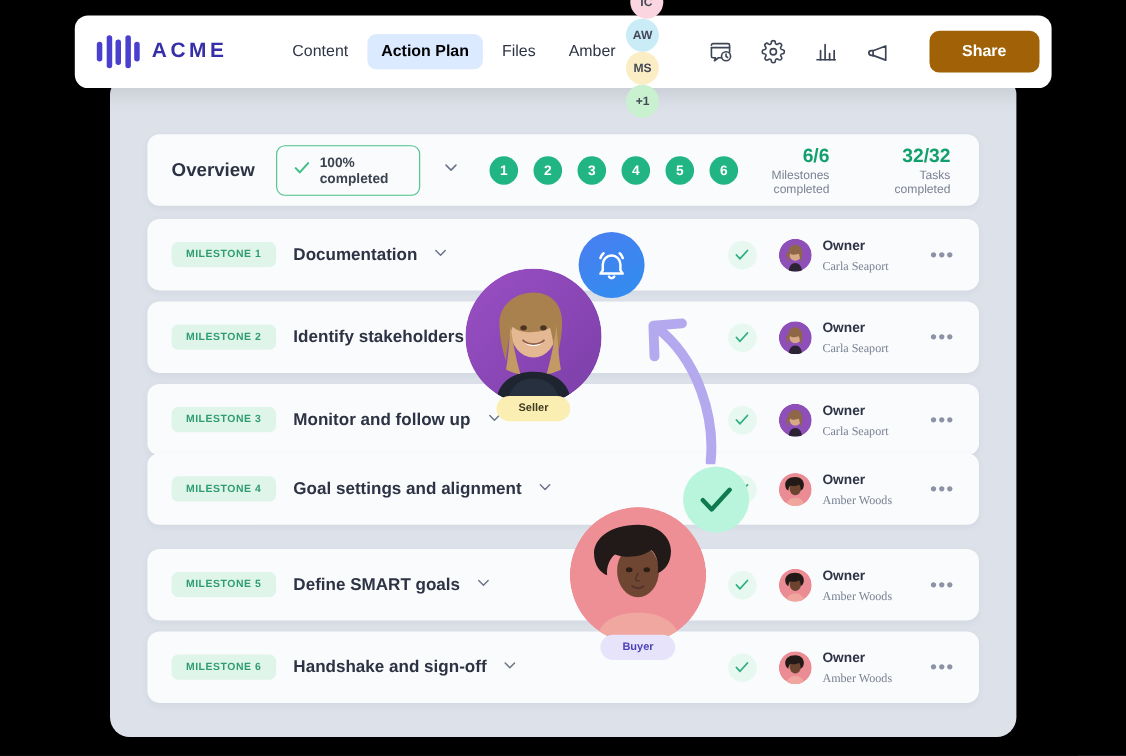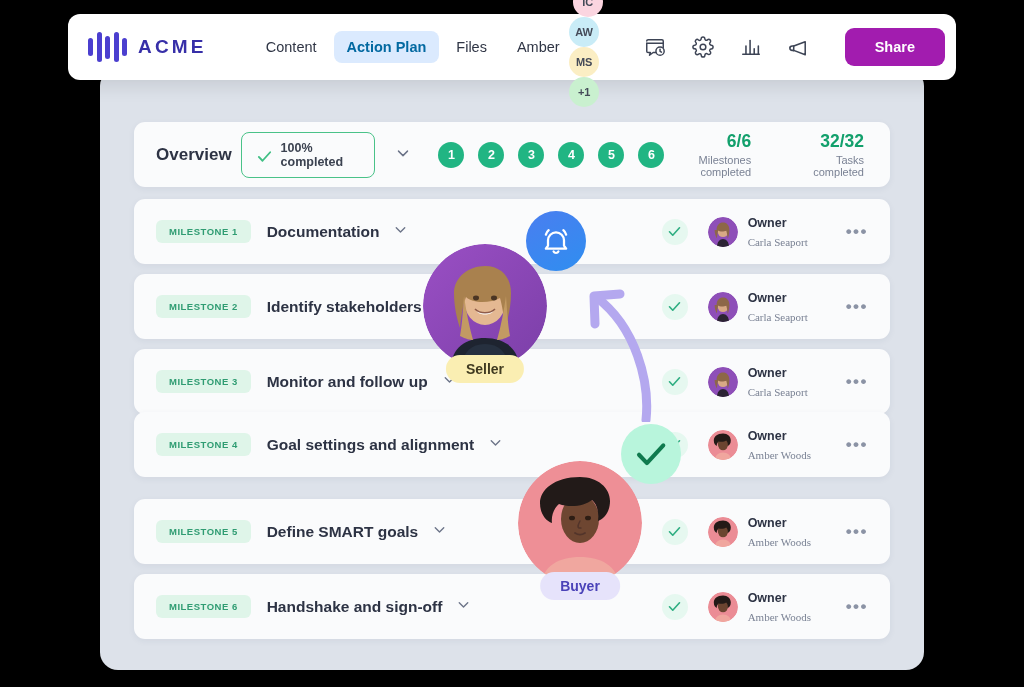--- a/index.html
+++ b/index.html
@@ -43,60 +43,60 @@
   .logo-bars i:nth-child(5) { height: 18px; }
   .logo-text {
     font-size: 19px; font-weight: bold; letter-spacing: 3.2px; color: #372fa8;
   }
 
   .nav { display: flex; align-items: flex-end; gap: 4px; margin-left: 46px; }
   .nav-item {
     font-size: 14.5px; color: #2f3545; font-weight: 500;
     padding: 8px 13px; border-radius: 8px; white-space: nowrap;
   }
-  .nav-item.active { background: #dbeafe; color: #0369a1; font-weight: bold; }
+  .nav-item.active { background: #dbeafe; color: #000000; font-weight: bold; }
 
   .topbar-right {
     margin-left: auto; display: flex; align-items: center; gap: 0;
   }
   .avatars { display: flex; align-items: center; margin-right: 28px; flex-direction: column; }
   .av {
     width: 30px; height: 30px; border-radius: 50%;
     display: flex; align-items: center; justify-content: center;
     font-size: 11px; font-weight: bold; color: #444a58;
     margin-left: -7px;
   }
   .av:first-child { margin-left: 0; }
 
   .icon-btn {
     width: 30px; height: 30px; margin: 0 9px;
     display: flex; align-items: center; justify-content: center;
     color: #3d4455;
   }
   .share-btn {
     margin-left: 22px;
-    background: #a21caf; color: #fff;
+    background: #a16207; color: #fff;
     font-size: 14.5px; font-weight: bold;
     padding: 11px 30px; border-radius: 9px;
     border: none; cursor: pointer;
   }
 
   
   .card {
     position: absolute;
     left: 134px; width: 756px;
     background: #fafbfc;
     border-radius: 11px;
     box-shadow: 0 2px 7px rgba(40,50,80,0.06);
   }
   #overview-card { top: 122px; height: 65px; display: flex; align-items: center; padding: 0 22px; }
   .ov-title { font-size: 17px; font-weight: bold; color: #2d3344; }
   .pct-badge {
-    margin-left: 9px;
-    display: flex; align-items: flex-end; gap: 8px;
+    margin-left: 19px;
+    display: flex; align-items: center; gap: 8px;
     border: 1px solid #49c288; border-radius: 8px;
     padding: 8px 14px;
   }
   .pct-badge .lbl { font-size: 12.5px; font-weight: bold; color: #3b4250; }
   .chev { color: #6b7388; }
   .ov-chev { margin-left: 19px; }
   .steps { display: flex; align-items: center; gap: 14px; margin-left: 26px; }
   .step {
     width: 26px; height: 26px; border-radius: 50%;
     background: #21b583; color: #fff;
@@ -133,21 +133,21 @@
   
   .persona { position: absolute; z-index: 20; }
   .persona-img {
     width: 124px; height: 124px; border-radius: 50%; overflow: hidden;
     position: relative;
   }
   .persona-badge {
     position: absolute; left: 50%; transform: translateX(-50%);
     bottom: -15px;
     padding: 6px 20px; border-radius: 14px;
-    font-size: 14px; font-weight: bold; white-space: nowrap;
+    font-size: 10px; font-weight: bold; white-space: nowrap;
   }
   .float-badge {
     position: absolute; border-radius: 50%;
     display: flex; align-items: center; justify-content: center;
   }
   #seller { left: 423px; top: 244px; }
   #seller-badge { background: #faeeb2; color: #3f3a20; }
   #seller-bell {
     width: 60px; height: 60px; right: -39px; top: -33px;
     background: linear-gradient(150deg, #4a7ef0 0%, #2f8ef0 100%);

